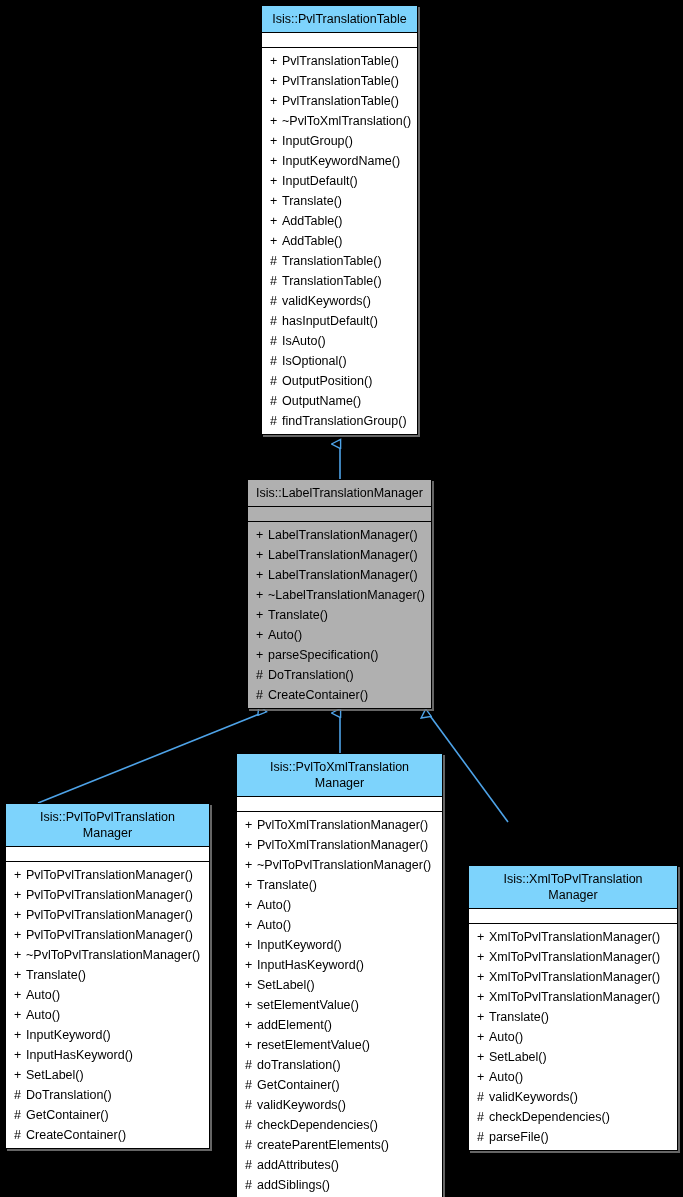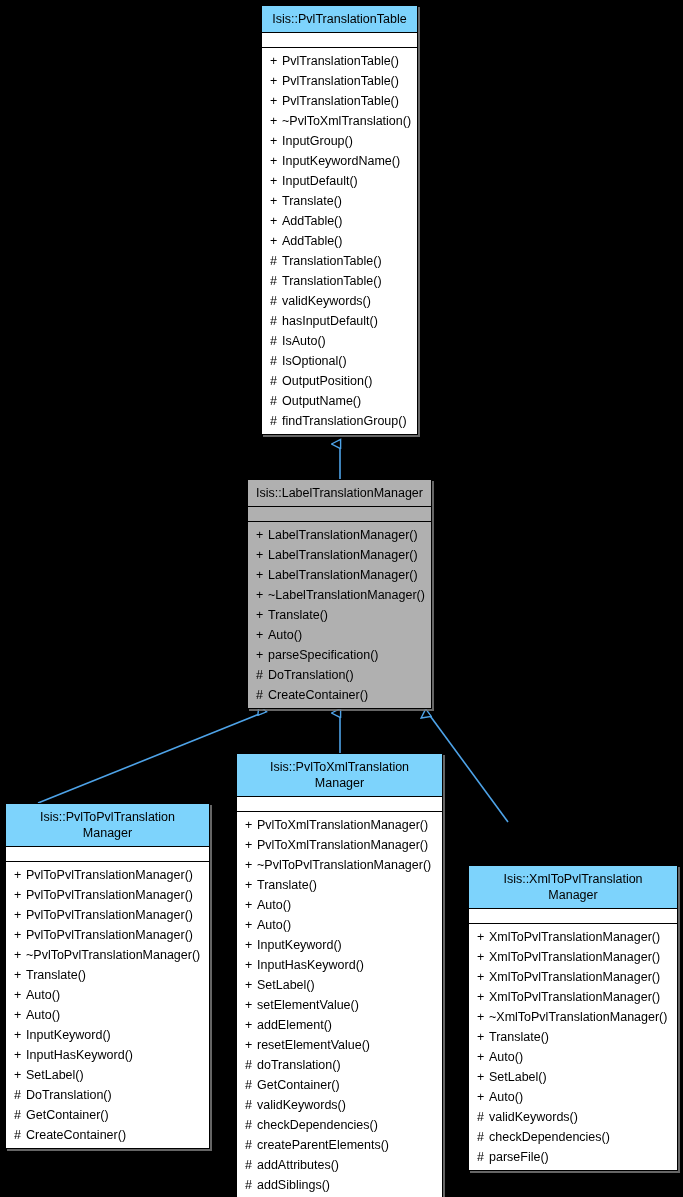--- a/index.html
+++ b/index.html
@@ -197,21 +197,20 @@
 
   <div class="uml-node" id="node-xml-to-pvl-translation-manager" style="left:468px; top:822px; width:210px;margin-top:43px;">
     <div class="node-title">Isis::XmlToPvlTranslation
 Manager</div>
     <div class="node-attrs"></div>
     <div class="node-ops">
       <div class="op-row"><span class="op-vis">+</span><span>XmlToPvlTranslationManager()</span></div>
       <div class="op-row"><span class="op-vis">+</span><span>XmlToPvlTranslationManager()</span></div>
       <div class="op-row"><span class="op-vis">+</span><span>XmlToPvlTranslationManager()</span></div>
       <div class="op-row"><span class="op-vis">+</span><span>XmlToPvlTranslationManager()</span></div>
-      <div class="op-row"><span class="op-vis">+</span><span>~XmlToPvlTranslationManager()</span></div>
       <div class="op-row"><span class="op-vis">+</span><span>Translate()</span></div>
       <div class="op-row"><span class="op-vis">+</span><span>Auto()</span></div>
       <div class="op-row"><span class="op-vis">+</span><span>SetLabel()</span></div>
       <div class="op-row"><span class="op-vis">+</span><span>Auto()</span></div>
       <div class="op-row"><span class="op-vis">#</span><span>validKeywords()</span></div>
       <div class="op-row"><span class="op-vis">#</span><span>checkDependencies()</span></div>
       <div class="op-row"><span class="op-vis">#</span><span>parseFile()</span></div>
     </div>
   </div>
 

